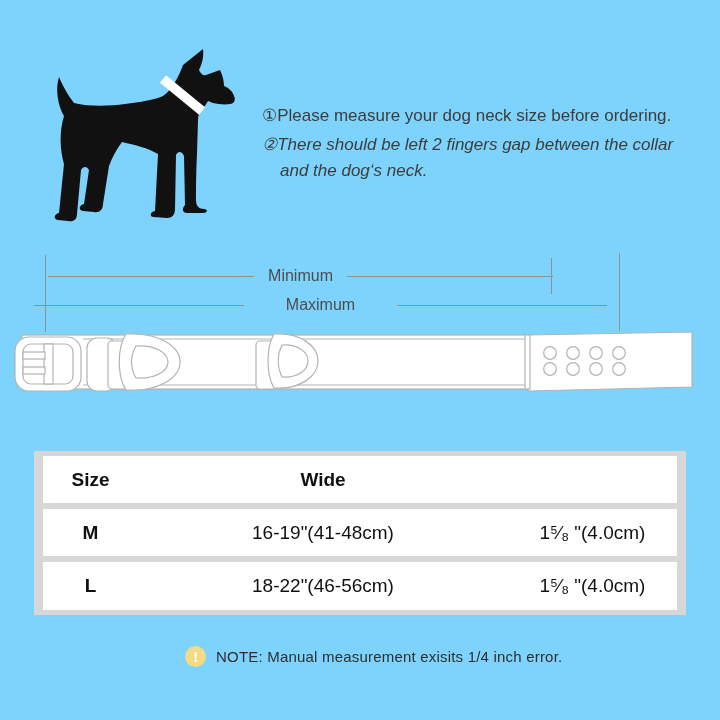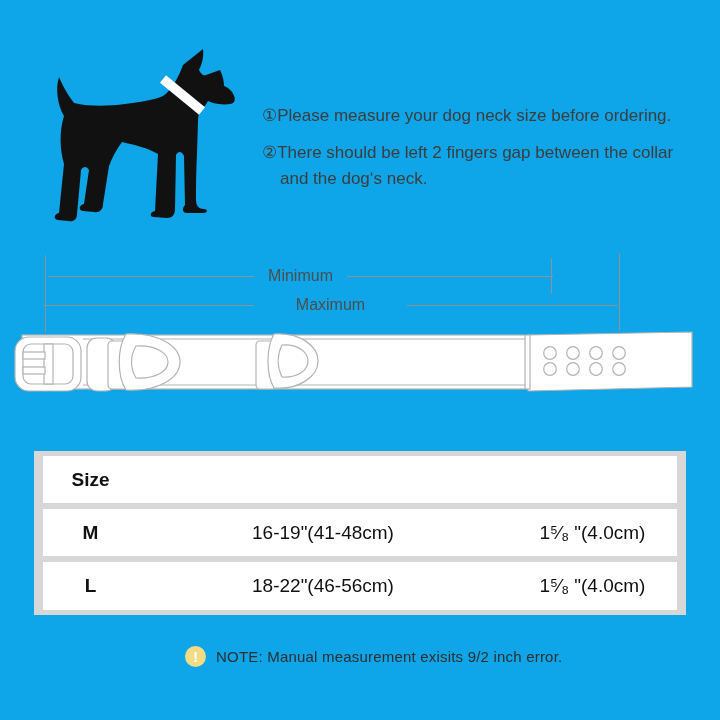--- a/index.html
+++ b/index.html
@@ -1,39 +1,39 @@
 <!DOCTYPE html>
 <html><head>
 <meta charset="utf-8">
 <style>
   html,body{margin:0;padding:0;background:#ffffff;}
   .canvas{
-    position:relative;width:720px;height:720px;background:#0ea5e9;
+    position:relative;width:720px;height:720px;background:#7dd3fc;
     font-family:"Liberation Sans", sans-serif;overflow:hidden;
   }
   
   .dog{position:absolute;left:50px;top:24px;width:200px;height:200px;}
   
   .instructions{
     position:absolute;left:262px;top:103px;width:418px;
     font-size:17px;line-height:26px;color:#3d3d3d;
   }
   .instructions p{margin:0;padding-left:18px;text-indent:-18px;}
-  .instructions p + p{margin-top:11px;}
+  .instructions p + p{margin-top:3px;font-style:italic;}
   
   .vline,.tick{position:absolute;width:1px;background:#919191;}
   .vline-left{left:45px;top:255px;height:77px;}
   .tick-min{left:551px;top:258px;height:36px;}
   .tick-max{left:619px;top:253px;height:78px;}
   .mrow{
     position:absolute;height:22px;display:flex;align-items:center;
     font-size:16px;color:#4d4d4d;
   }
   .mrow-min{left:48px;top:265px;width:505px;}
-  .mrow-max{left:44px;top:294px;width:573px;gap:28px;}
+  .mrow-max{left:34px;top:294px;width:573px;gap:28px;}
   .hl{flex:1;height:1px;background:#919191;}
   .mlabel{margin:0 14px;white-space:nowrap;}
   
   .collar{position:absolute;left:8px;top:328px;width:690px;height:70px;}
   
   .size-table{
     position:absolute;left:34px;top:451px;width:652px;
     background:#d7d7d7;padding:5px 9px 5px 9px;box-sizing:border-box;
     display:flex;flex-direction:column;gap:6px;
   }
@@ -160,31 +160,32 @@
     <path d="M128,18 C148,17 160,25 160,34 C160,43 148,51 128,50 C122,40 122,28 128,18 Z"></path>
 
     <rect x="248" y="13" width="20" height="48" rx="4" fill="#ffffff"></rect>
     <path fill="#ffffff" d="M266,6 C292,4 310,18 310,33 C310,48 292,62 266,60 C258,46 258,20 266,6 Z"></path>
     <path d="M274,17 C290,16 300,24 300,33 C300,42 290,50 274,49 C269,39 269,27 274,17 Z"></path>
   </svg>
 
   <div class="size-table">
     <div class="trow trow-head">
       <span>Size</span>
+      <span>Wide</span>
     </div>
     <div class="trow trow-body">
       <span class="cell-size">M</span>
       <span>16-19"(41-48cm)</span>
       <span>1⁵⁄₈ "(4.0cm)</span>
     </div>
     <div class="trow trow-body">
       <span class="cell-size">L</span>
       <span>18-22"(46-56cm)</span>
       <span>1⁵⁄₈ "(4.0cm)</span>
     </div>
   </div>
 
   <div class="note">
     <span class="note-icon">!</span>
-    <span class="note-text">NOTE: Manual measurement exisits 9/2 inch error.</span>
+    <span class="note-text">NOTE: Manual measurement exisits 1/4 inch error.</span>
   </div>
 
 </div>
 
 </body></html>

